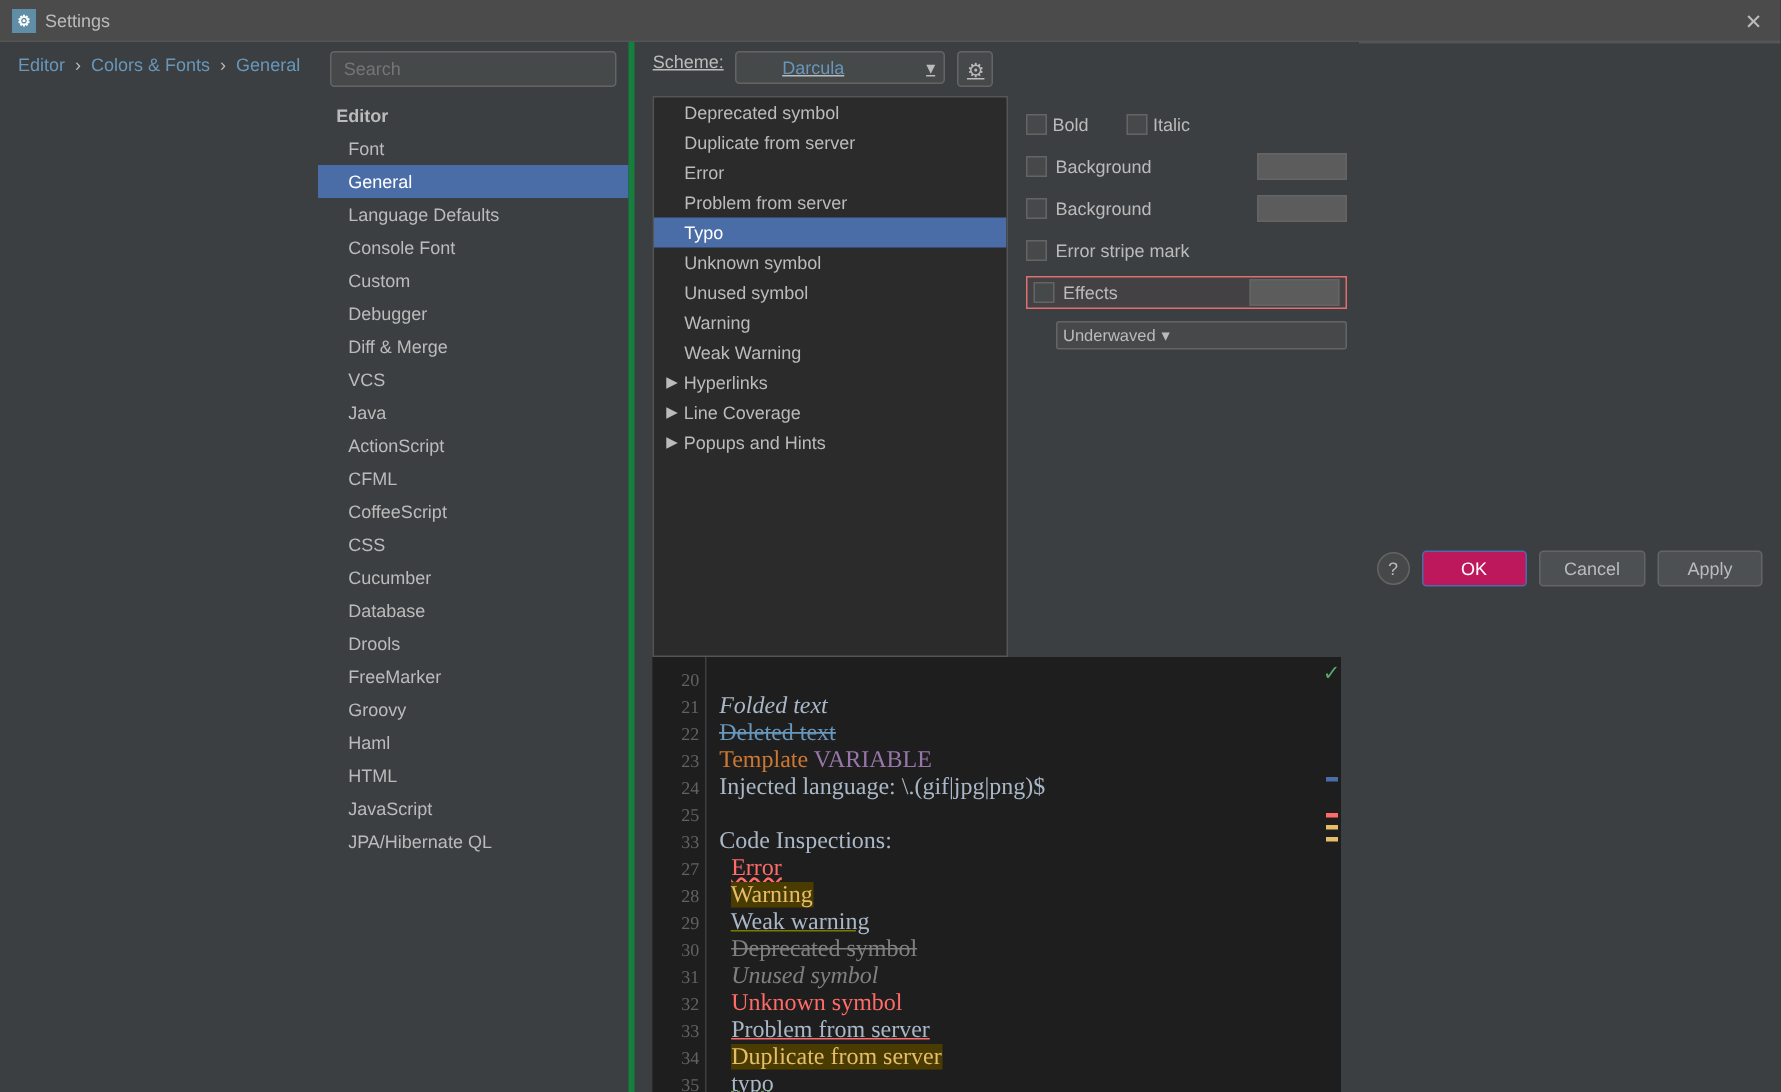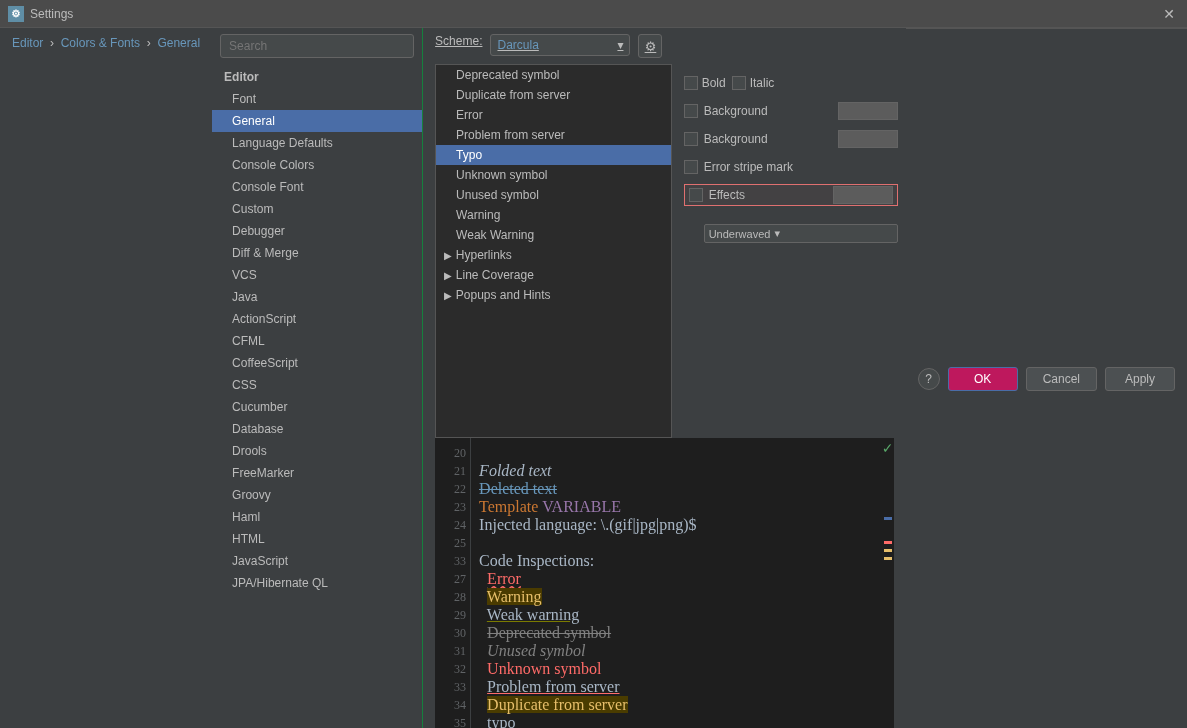--- a/index.html
+++ b/index.html
@@ -70,21 +70,21 @@
     }
     .breadcrumb span { color: #6897bb; }
     .main-area {
       display: flex;
       flex: 1;
       overflow: hidden;
     }
     .sidebar {
       width: 211px;
       background: #3c3f41;
-      border-right: 1px solid #15803d;
+      border-right: 4px solid #15803d;
       display: flex;
       flex-direction: column;
       flex-shrink: 0;
       overflow-y: auto;
     }
     .search-box {
       margin: 6px 8px;
       background: #45494a;
       border: 1px solid #646464;
       border-radius: 3px;
@@ -132,21 +132,21 @@
       border-radius: 3px;
       color: #bbbbbb;
       padding: 3px 6px;
       font-size: 12px;
       cursor: pointer;
       display: flex;
       align-items: center;
       gap: 6px;
       min-width: 140px;
     }
-    .scheme-select-text { flex: 1; color: #6897bb; }
+    .scheme-select-text { flex: 1; color: #6897bb; margin-left: 24px; }
     .gear-btn {
       width: 24px;
       height: 24px;
       background: #45494a;
       border: 1px solid #646464;
       border-radius: 3px;
       display: flex;
       align-items: center;
       justify-content: center;
       cursor: pointer;
@@ -207,21 +207,21 @@
     .prop-label { color: #bbbbbb; font-size: 12px; flex: 1; }
     .prop-color-box {
       width: 60px;
       height: 18px;
       background: #5c5c5c;
       border: 1px solid #646464;
     }
     .bold-italic-row {
       display: flex;
       align-items: center;
-      gap: 6px;
+      gap: 25px;
       padding: 4px 0;
     }
     .bold-check, .italic-check {
       display: flex;
       align-items: center;
       gap: 4px;
     }
     .effects-row {
       display: flex;
       align-items: center;
@@ -229,21 +229,21 @@
       height: 22px;
       border: 1px solid #e07070;
       padding: 2px 4px;
       background: rgba(224,112,112,0.05);
     }
     .effects-dropdown-row {
       display: flex;
       align-items: center;
       gap: 6px;
       padding-left: 20px;
-      margin-top: 12px;
+      margin-top: 2px;
     }
     .underwave-select {
       background: #45494a;
       border: 1px solid #646464;
       border-radius: 2px;
       color: #bbbbbb;
       font-size: 11px;
       padding: 2px 4px;
       display: flex;
       align-items: center;
@@ -376,21 +376,20 @@
     </div>
 
     <div class="main-area">
 
       <div class="sidebar">
         <input class="search-box" type="text" placeholder="Search" style="">
         <div class="sidebar-section-label">Editor</div>
         <div class="sidebar-item">Font</div>
         <div class="sidebar-item active">General</div>
         <div class="sidebar-item">Language Defaults</div>
-        <div class="sidebar-item">Console Colors</div>
         <div class="sidebar-item">Console Font</div>
         <div class="sidebar-item">Custom</div>
         <div class="sidebar-item">Debugger</div>
         <div class="sidebar-item">Diff &amp; Merge</div>
         <div class="sidebar-item">VCS</div>
         <div class="sidebar-item">Java</div>
         <div class="sidebar-item">ActionScript</div>
         <div class="sidebar-item">CFML</div>
         <div class="sidebar-item">CoffeeScript</div>
         <div class="sidebar-item">CSS</div>

